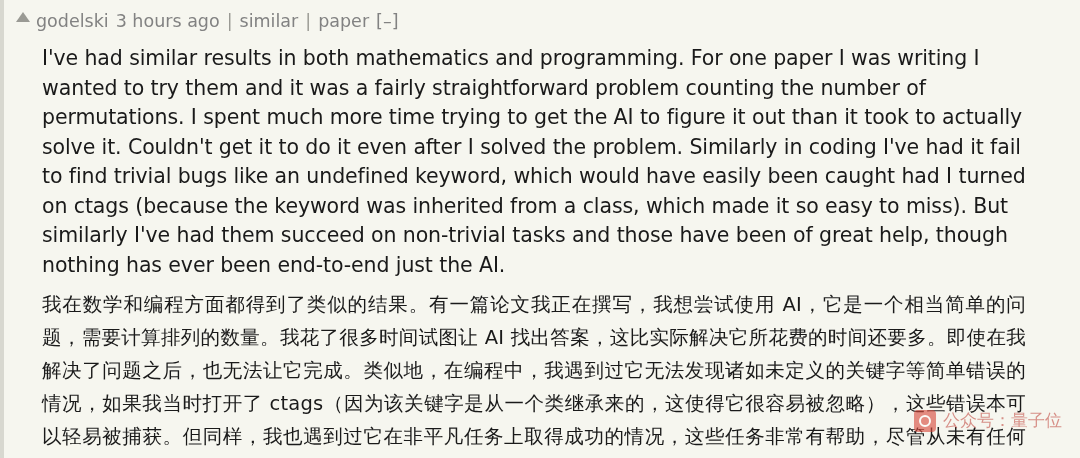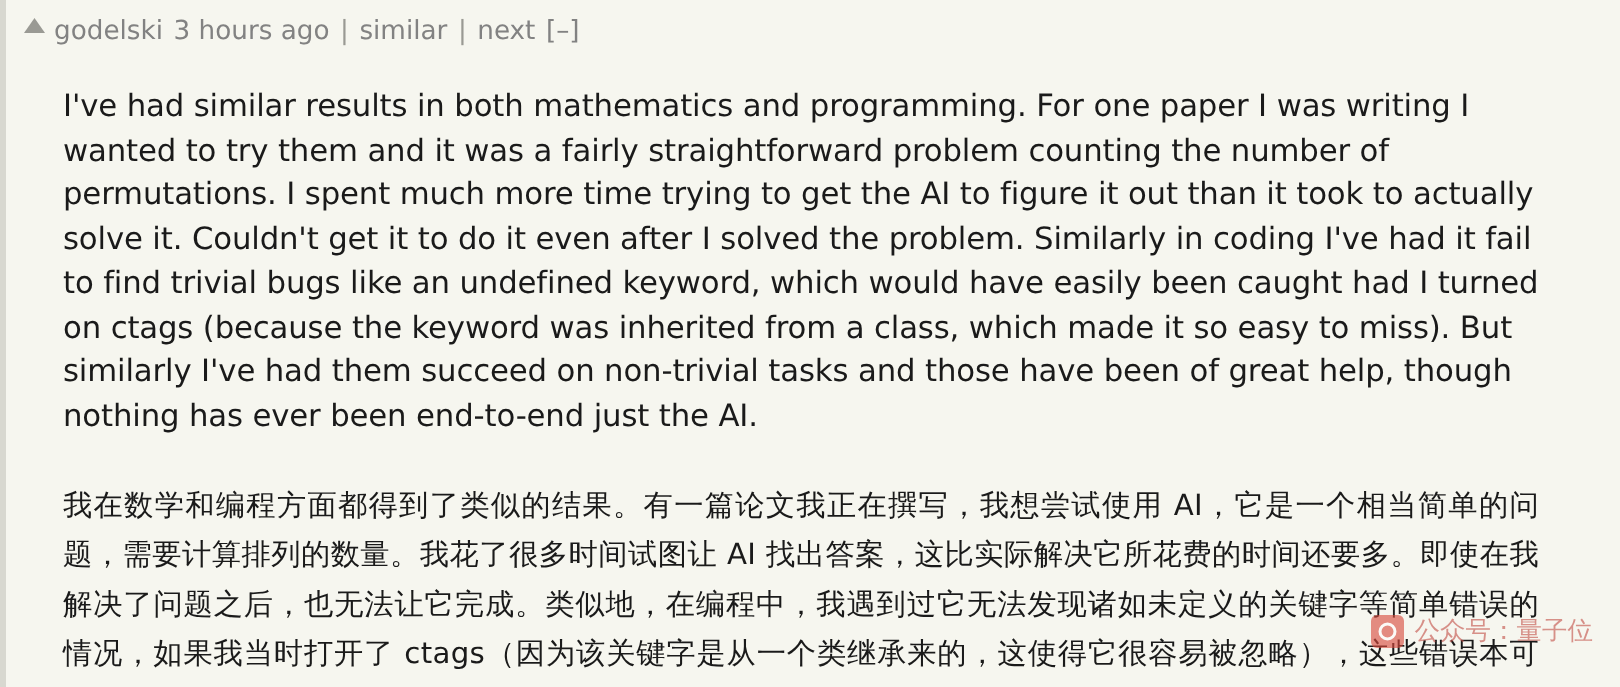--- a/index.html
+++ b/index.html
@@ -32,21 +32,21 @@
     height: 458px;
     background: #d8d8d0;
   }
   .comment-head {
     display: flex;
     align-items: center;
     gap: 7px;
     font-size: 17.5px;
     color: #828282;
     line-height: 22px;
-    margin: 0 0 24px 22px;
+    margin: 0 0 12px 22px;
     white-space: nowrap;
   }
   .vote-arrow {
     position: absolute;
     left: 16px;
     top: 12px;
     width: 0;
     height: 0;
     border-left: 7px solid transparent;
     border-right: 7px solid transparent;
@@ -68,21 +68,21 @@
     cursor: pointer;
   }
   .comment-body {
     margin-left: 28px;
     margin-right: 24px;
   }
   .para-en {
     font-size: 20.5px;
     line-height: 29.5px;
     color: #1a1a1a;
-    margin: 0 0 28px 0;
+    margin: 0 0 8px 0;
     text-align: left;
     letter-spacing: -0.1px;
   }
   .para-cn {
     font-size: 19.5px;
     line-height: 33px;
     color: #1a1a1a;
     margin: 0;
     text-align: justify;
     letter-spacing: 0.2px;
@@ -131,21 +131,21 @@
   <div class="left-rule"></div>
 
   <div class="vote-arrow"></div>
 
   <div class="comment-head">
     <span class="user-name">godelski</span>
     <span class="head-link">3 hours ago</span>
     <span class="head-sep">|</span>
     <span class="head-link">similar</span>
     <span class="head-sep">|</span>
-    <span class="head-link">next</span>
+    <span class="head-link">paper</span>
     <span class="toggle">[–]</span>
   </div>
 
   <div class="comment-body">
     <p class="para-en">I've had similar results in both mathematics and programming. For one paper I was writing I wanted to try them and it was a fairly straightforward problem counting the number of permutations. I spent much more time trying to get the AI to figure it out than it took to actually solve it. Couldn't get it to do it even after I solved the problem. Similarly in coding I've had it fail to find trivial bugs like an undefined keyword, which would have easily been caught had I turned on ctags (because the keyword was inherited from a class, which made it so easy to miss). But similarly I've had them succeed on non-trivial tasks and those have been of great help, though nothing has ever been end-to-end just the AI.</p>
     <p class="para-cn">我在数学和编程方面都得到了类似的结果。有一篇论文我正在撰写，我想尝试使用 AI，它是一个相当简单的问题，需要计算排列的数量。我花了很多时间试图让 AI 找出答案，这比实际解决它所花费的时间还要多。即使在我解决了问题之后，也无法让它完成。类似地，在编程中，我遇到过它无法发现诸如未定义的关键字等简单错误的情况，如果我当时打开了 ctags（因为该关键字是从一个类继承来的，这使得它很容易被忽略），这些错误本可以轻易被捕获。但同样，我也遇到过它在非平凡任务上取得成功的情况，这些任务非常有帮助，尽管从未有任何任务是完全由 AI 独立完成的。</p>
   </div>
 
   <div class="watermark">
     <span class="wm-logo"></span>

